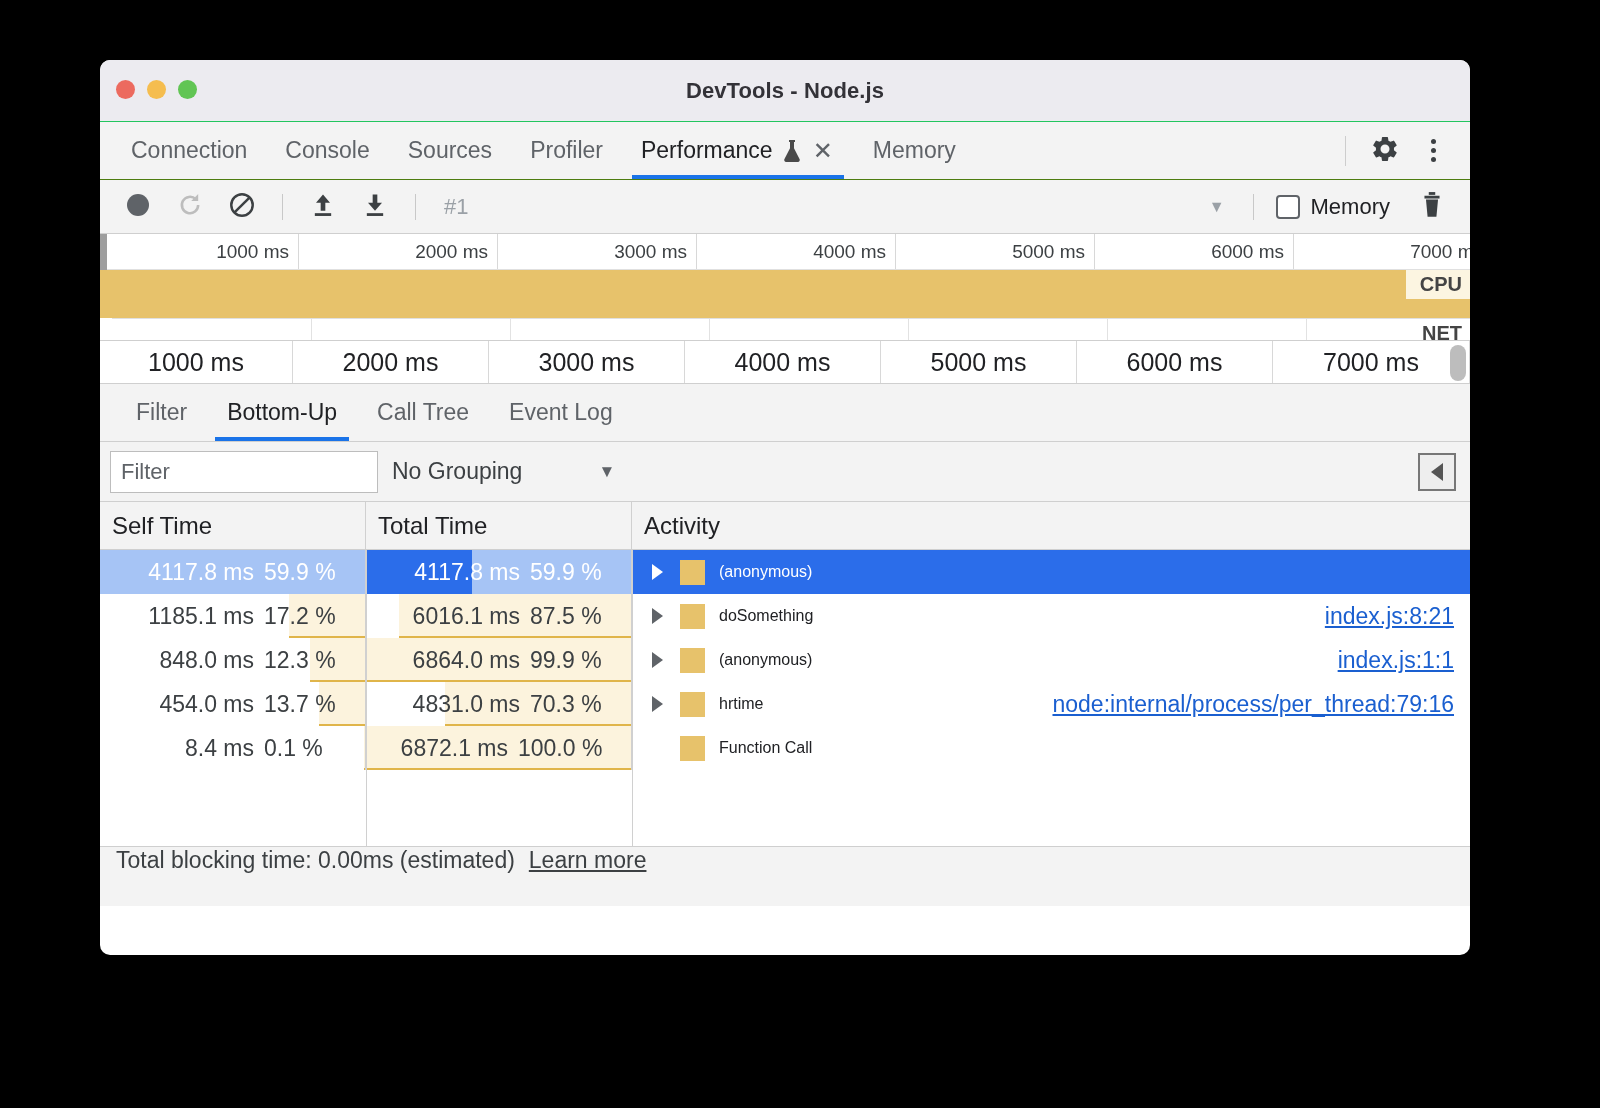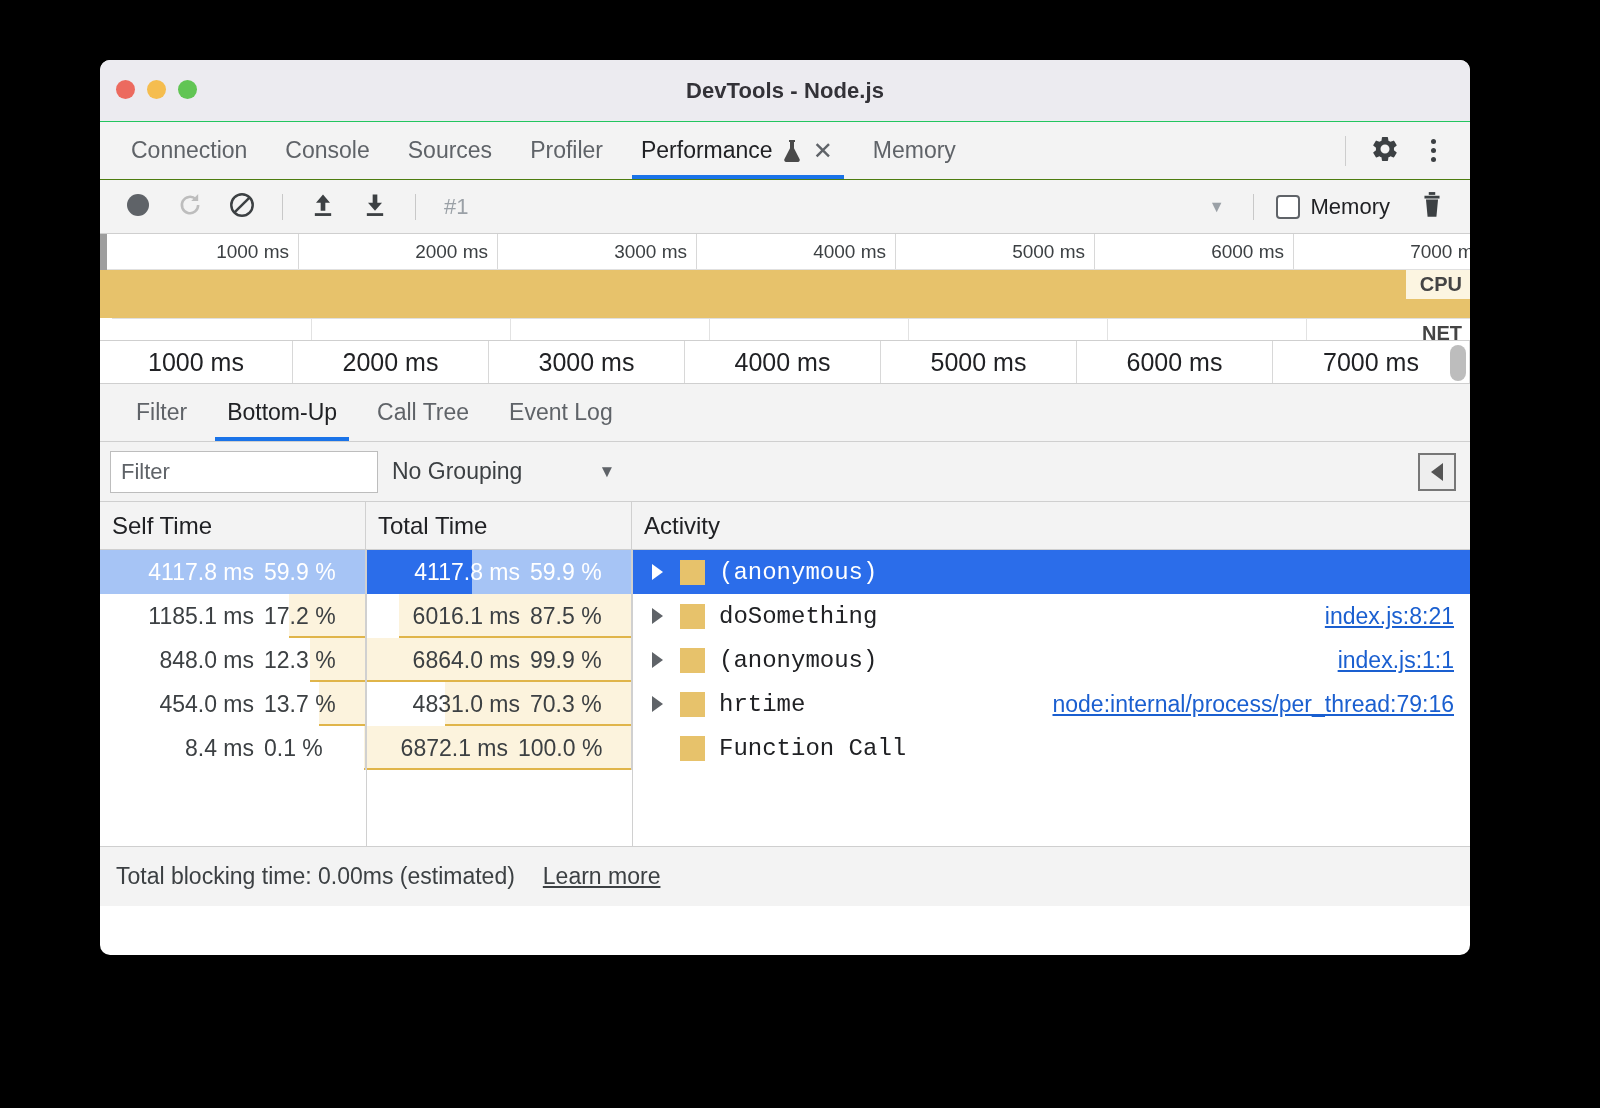--- a/index.html
+++ b/index.html
@@ -305,23 +305,22 @@
     border-bottom: 8px solid transparent;
     border-left: 11px solid #5f6368;
   }
   .trow.selected .tri-right { border-left-color: #ffffff; }
   .swatch {
     width: 25px; height: 25px; flex: 0 0 25px;
     background: #e7c26b;
     margin-left: 10px; margin-right: 14px;
   }
   .actname {
-    font-size: 24px; color: #202124;
+    font-size: 16px; color: #202124;
     white-space: nowrap;
-    font-family: Liberation Mono, monospace;
   }
   .trow.selected .actname { color: #ffffff; }
   .actlink {
     margin-left: auto;
     font-size: 23px; color: #1a5fd0;
     text-decoration: underline;
     white-space: nowrap;
     cursor: default;
   }
 
@@ -332,23 +331,23 @@
   .vline {
     position: absolute; top: 48px; bottom: 0;
     width: 1px; background: #d0d0d0;
   }
 
   
   .statusbar {
     height: 60px;
     background: #f3f3f3;
     border-top: 1px solid #cfcfcf;
-    display: flex; align-items: center;
+    display: flex; 
     padding-left: 16px;
-    gap: 28px;
+    gap: 14px;
   }
   .status-text { font-size: 23px; color: #3c4043; }
   .status-link {
     font-size: 23px; color: #3c4043;
     text-decoration: underline; cursor: default;
   }
 </style>
 </head>
 <body>
 

